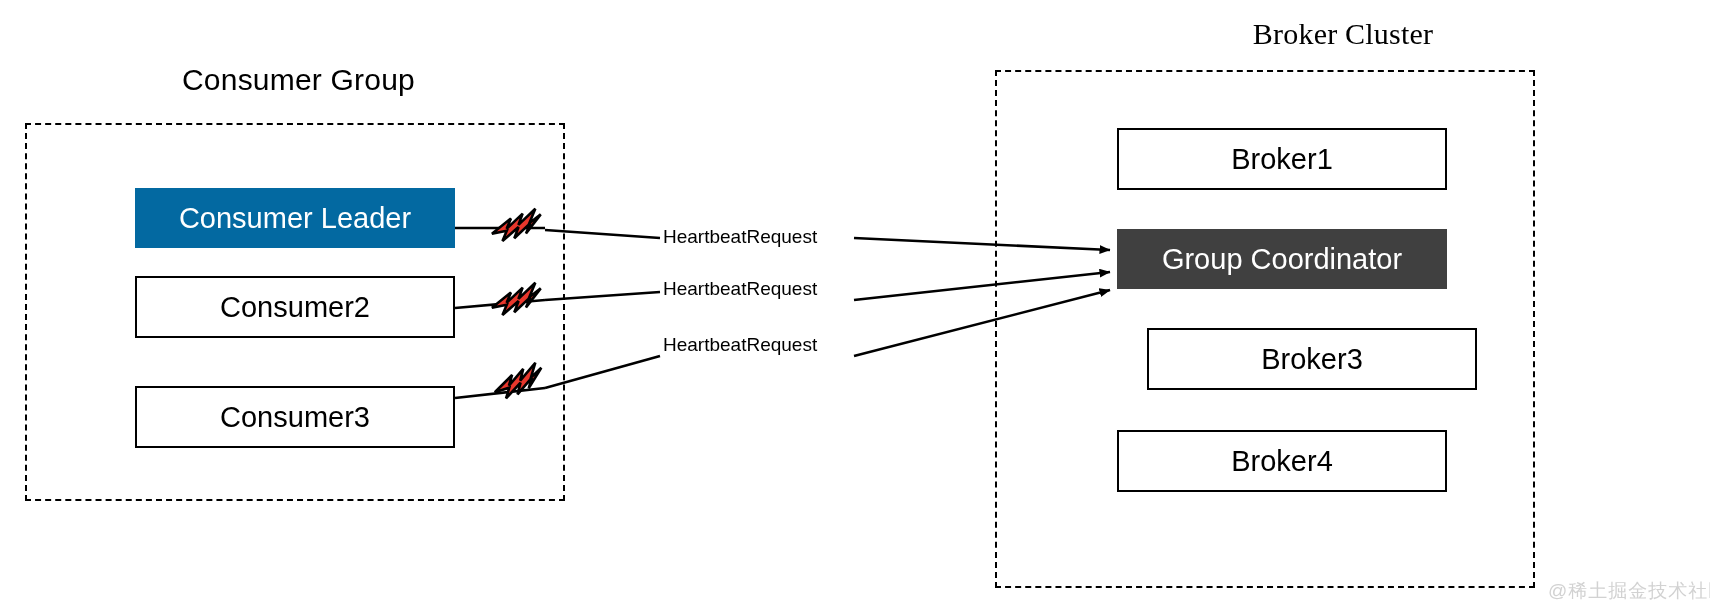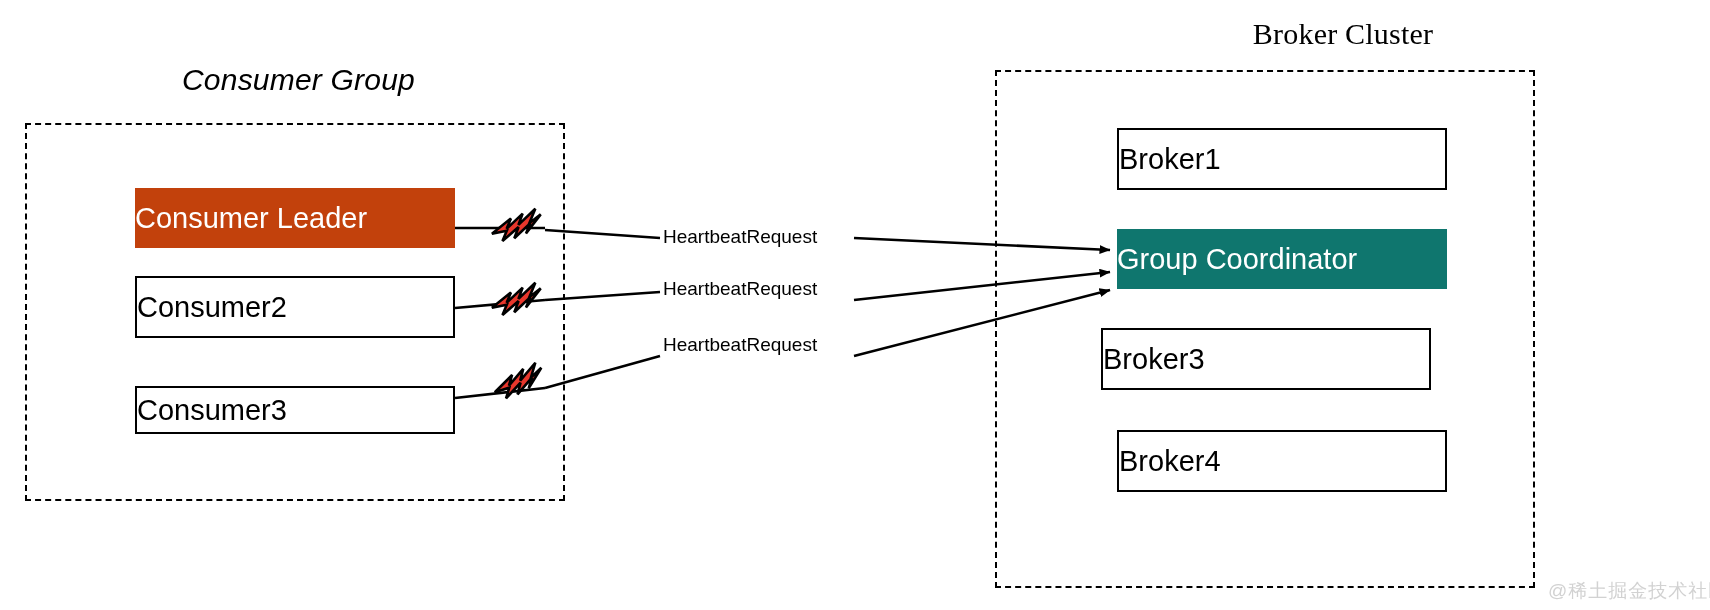--- a/index.html
+++ b/index.html
@@ -37,36 +37,36 @@
     position: absolute;
     border: 2px dashed #000000;
     background: transparent;
     box-sizing: border-box;
   }
   .node-box {
     position: absolute;
     box-sizing: border-box;
     display: flex;
     align-items: center;
-    justify-content: flex-start;
+    justify-content: center;
     font-size: 29px;
     color: #000000;
     white-space: nowrap;
   }
   .node-plain {
     border: 2px solid #000000;
     background: #ffffff;
   }
   .node-green {
-    background: #c2410c;
+    background: #0369a1;
     border: none;
     color: #ffffff;
   }
   .node-blue {
-    background: #0f766e;
+    background: #404040;
     border: none;
     color: #ffffff;
   }
   .edge-label {
     position: absolute;
     font-size: 19px;
     color: #000000;
     white-space: nowrap;
   }
   .watermark {
@@ -75,21 +75,21 @@
     color: #d2d2d2;
     white-space: nowrap;
     letter-spacing: 1px;
   }
 </style>
 </head>
 <body>
 
 <div id="canvas">
 
-  <div class="group-title" style="left:182px; top:63px; width:230px;font-style:italic;">Consumer Group</div>
+  <div class="group-title" style="left:182px; top:63px; width:230px;">Consumer Group</div>
 
   <div class="group-title" style="left:1230px; top:17px; width:226px;font-family:Liberation Serif, serif;">Broker Cluster</div>
 
   <div class="dashed-box" style="left:25px; top:123px; width:540px; height:378px;"></div>
 
   <div class="dashed-box" style="left:995px; top:70px; width:540px; height:518px;"></div>
 
   <svg id="edges" viewBox="0 0 1710 610">
     <defs>
       <marker id="arrowhead" markerWidth="11" markerHeight="9" refX="10.5" refY="4.5" orient="auto" markerUnits="userSpaceOnUse">
@@ -126,33 +126,33 @@
   </svg>
 
   <div class="node-box node-green" style="left:135px; top:188px; width:320px; height:60px;">
     <span>Consumer Leader</span>
   </div>
 
   <div class="node-box node-plain" style="left:135px; top:276px; width:320px; height:62px;">
     <span>Consumer2</span>
   </div>
 
-  <div class="node-box node-plain" style="left:135px; top:386px; width:320px; height:48px;">
+  <div class="node-box node-plain" style="left:135px; top:386px; width:320px; height:62px;">
     <span>Consumer3</span>
   </div>
 
   <div class="node-box node-plain" style="left:1117px; top:128px; width:330px; height:62px;">
     <span>Broker1</span>
   </div>
 
   <div class="node-box node-blue" style="left:1117px; top:229px; width:330px; height:60px;">
     <span>Group Coordinator</span>
   </div>
 
-  <div class="node-box node-plain" style="left:1101px; top:328px; width:330px; height:62px;">
+  <div class="node-box node-plain" style="left:1147px; top:328px; width:330px; height:62px;">
     <span>Broker3</span>
   </div>
 
   <div class="node-box node-plain" style="left:1117px; top:421px; width:330px; height:62px;margin-top:9px;">
     <span>Broker4</span>
   </div>
 
   <div class="edge-label" style="left:663px; top:226px;">HeartbeatRequest</div>
 
   <div class="edge-label" style="left:663px; top:278px;">HeartbeatRequest</div>

